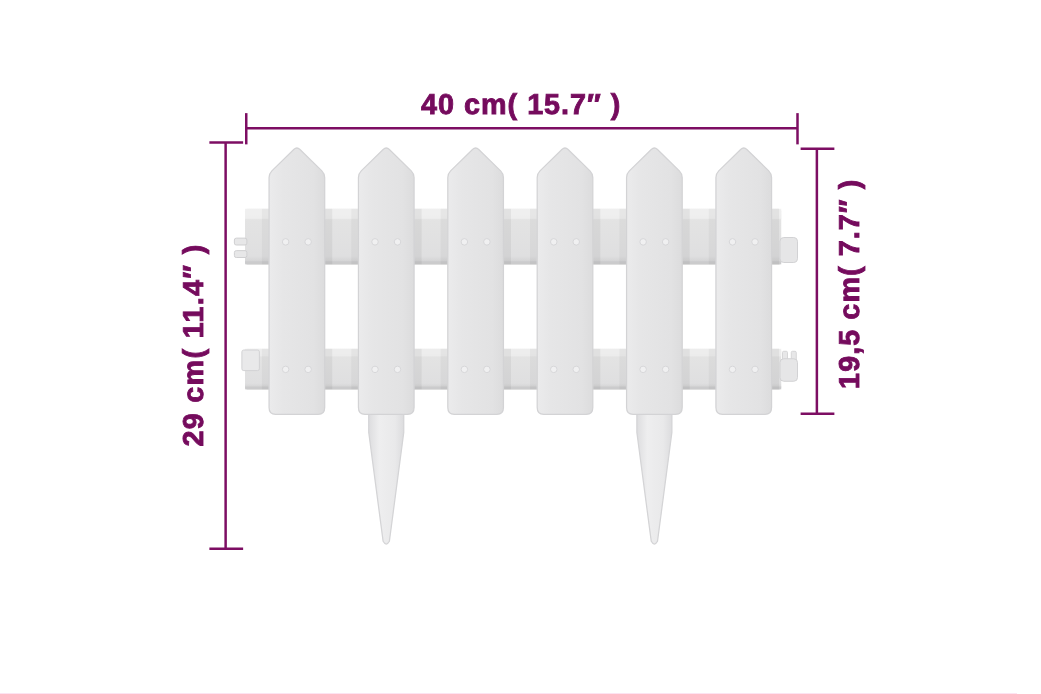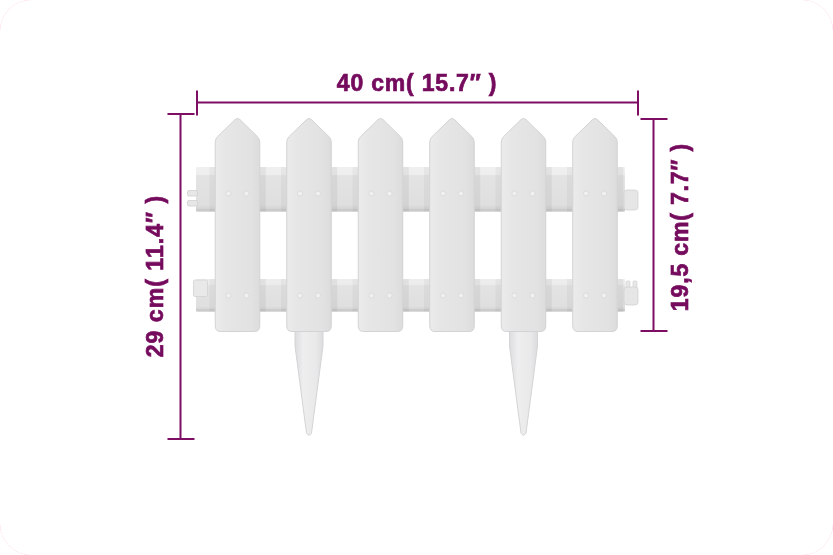--- a/index.html
+++ b/index.html
@@ -1,16 +1,16 @@
 <!DOCTYPE html>
 <html><head>
 <meta charset="utf-8">
 <style>
   html,body{margin:0;padding:0;background:#ffffff;}
-  .wrap{width:833px;height:555px;position:relative;overflow:hidden;background:#f9a8d4;border-radius:31px;}
+  .wrap{width:833px;height:555px;position:relative;overflow:hidden;background:#f9a8d4;}
   text{font-family:"Liberation Sans", sans-serif;font-weight:bold;}
 </style>
 </head>
 <body>
 <div class="wrap">
 <svg width="833" height="555" viewBox="0 0 833 555" xmlns="http://www.w3.org/2000/svg">
 <defs>
   <filter id="soft" x="-5%" y="-5%" width="110%" height="110%">
           <feGaussianBlur stdDeviation="0.6"></feGaussianBlur>
         </filter>

